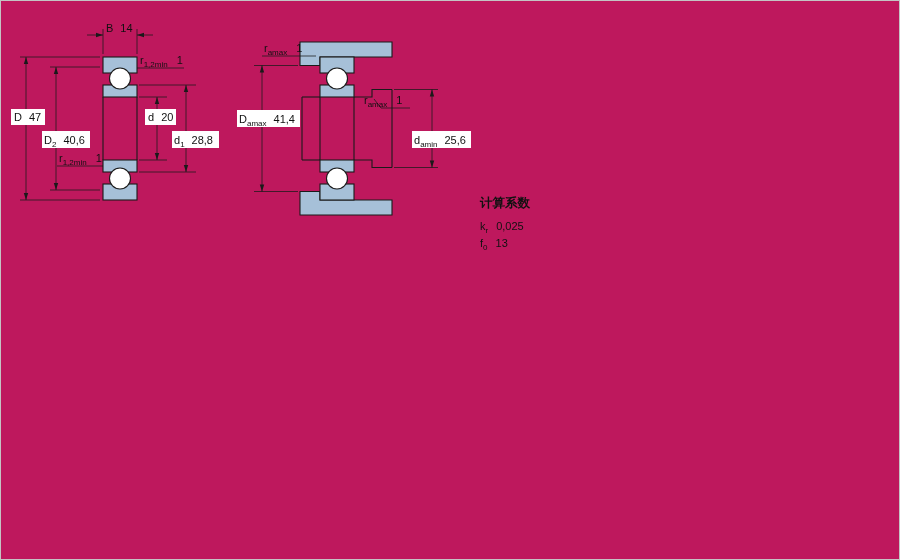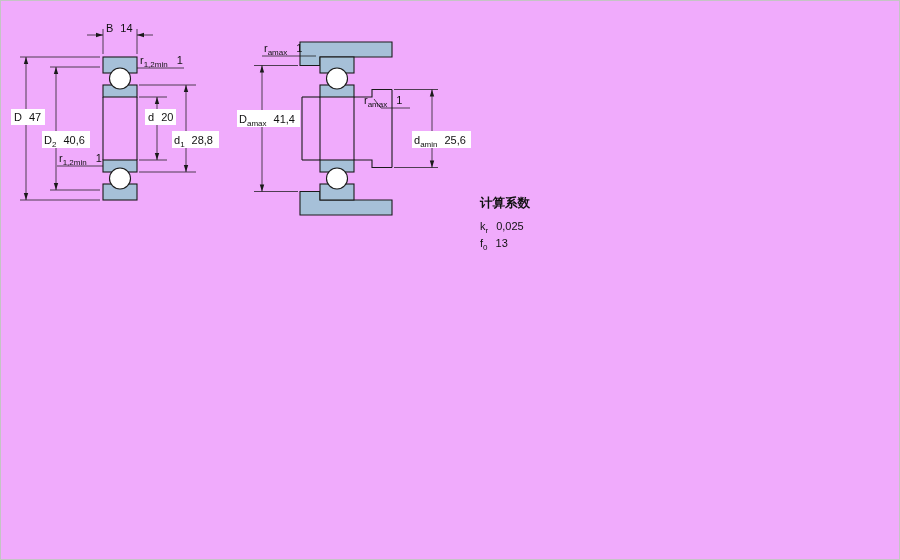--- a/index.html
+++ b/index.html
@@ -1,19 +1,19 @@
 <!DOCTYPE html>
 <html><head>
 <meta charset="utf-8">
 <style>
   html,body{margin:0;padding:0;background:#fff;}
   #canvas{
     position:relative;
     width:900px;height:560px;
-    background:#f0abfc;
+    background:#be185d;
     box-shadow: inset 0 0 0 1px #c4c4c4;
     font-family:"Liberation Sans","DejaVu Sans",sans-serif;
     overflow:hidden;
   }
   svg{position:absolute;left:0;top:0;}
   text{fill:#111;font-size:11px;font-family:"Liberation Sans","DejaVu Sans",sans-serif;}
   .sub{font-size:8px;}
   .calc-title{font-size:12.5px;font-weight:bold;}
   .geo{stroke:#1a1a1a;stroke-width:1.1;fill:none;}
   .fillblue{fill:#a6c0d8;stroke:#1a1a1a;stroke-width:1.1;}

